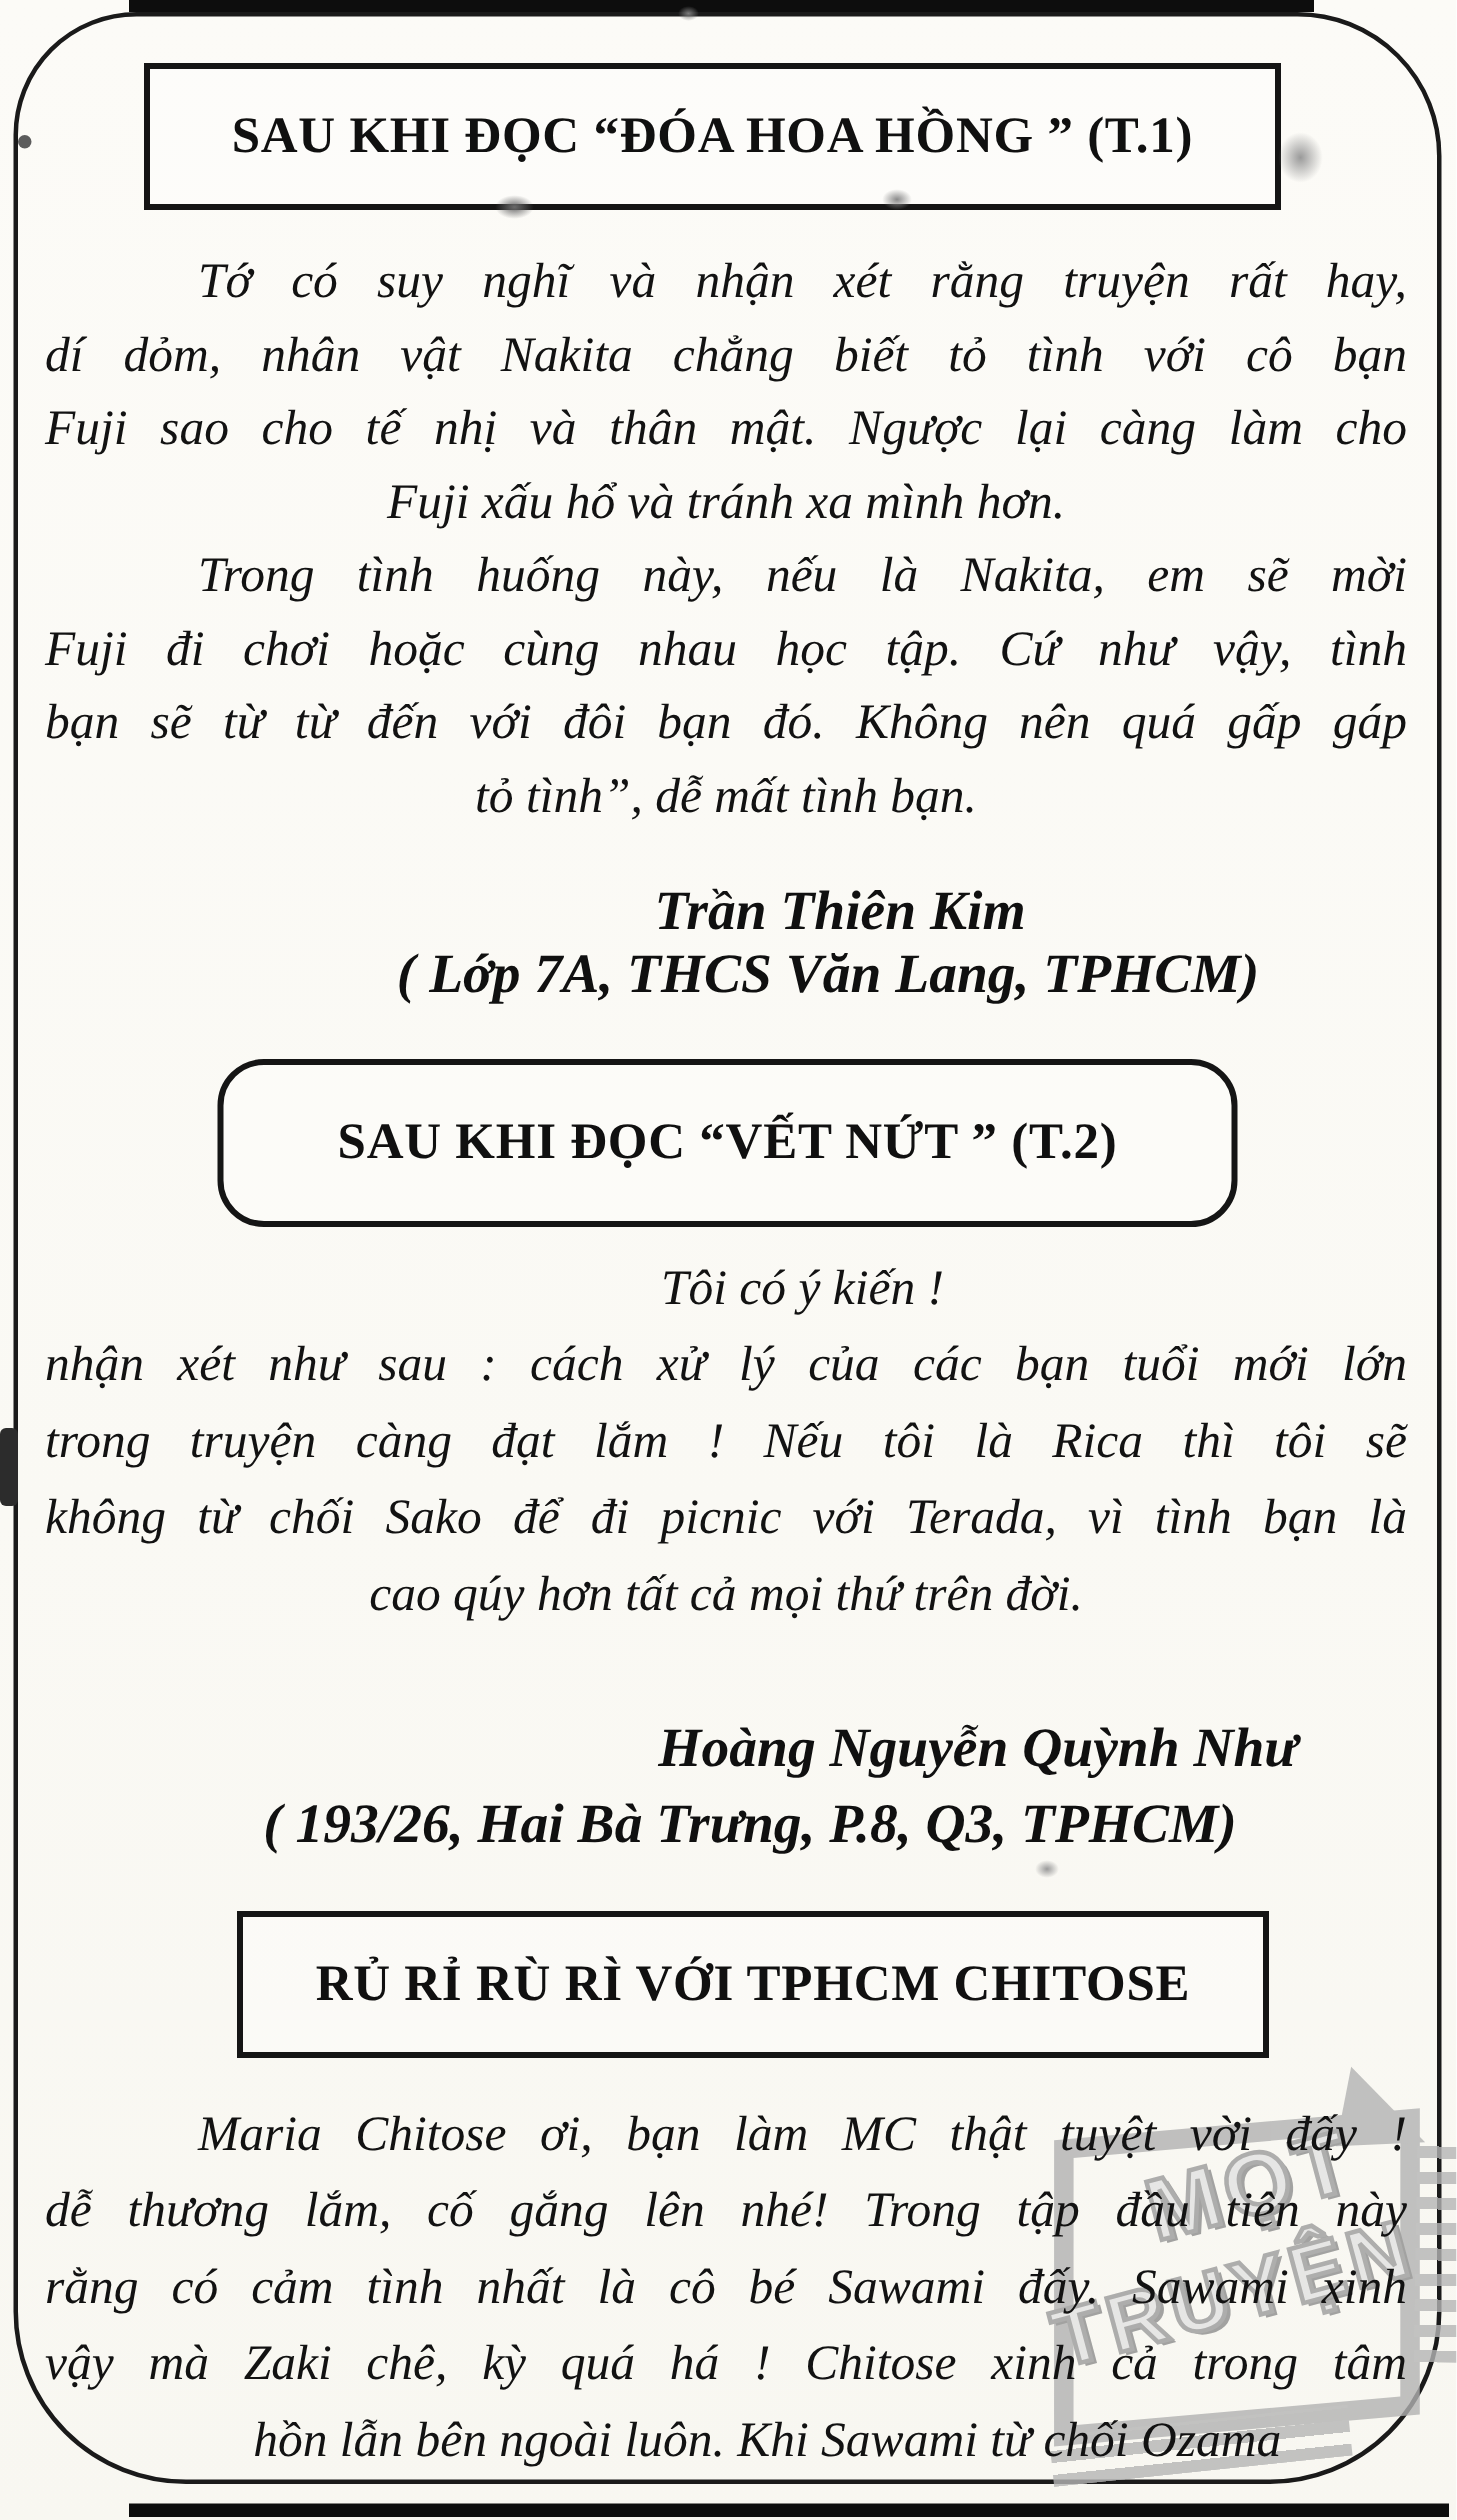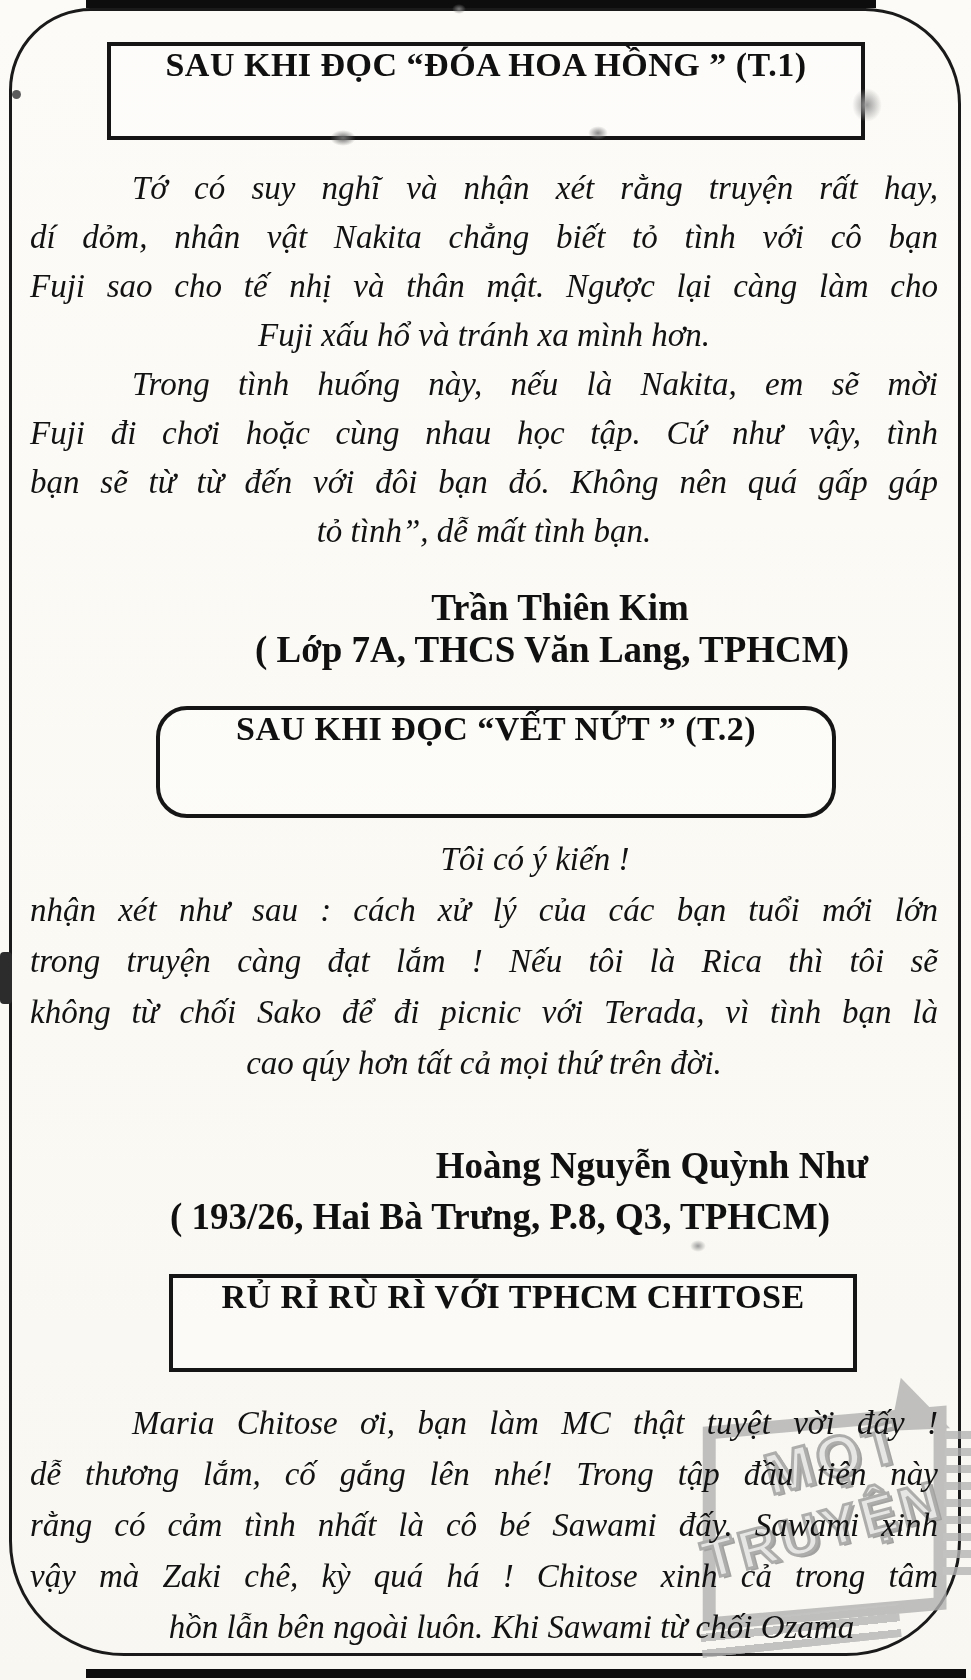--- a/index.html
+++ b/index.html
@@ -16,45 +16,44 @@
     position:absolute;left:9px;top:8px;width:946px;height:1642px;
     border:3px solid #1a1a1a;
     border-radius:82px 96px 115px 115px;
     background:transparent;
   }
   .top-bar{position:absolute;left:86px;top:0;width:790px;height:8px;background:#0d0d0d;}
   .bottom-bar{position:absolute;left:86px;top:1669px;width:880px;height:9px;background:#0d0d0d;}
   
   .tbox{
     position:absolute;border:4px solid #151515;
-    display:flex;align-items:flex-start;justify-content:center;
+    display:flex;align-items:center;justify-content:center;
     font-weight:bold;font-size:34px;letter-spacing:0.5px;color:#101010;
     background:rgba(255,255,255,0.35);
     z-index:2;
-    margin-left:11px;
   }
   .tbox1{left:96px;top:42px;width:750px;height:90px;}
   .tbox2{left:145px;top:706px;width:672px;height:104px;border-radius:31px;}
   .tbox3{left:158px;top:1274px;width:680px;height:90px;}
   
   .para{position:absolute;left:30px;width:908px;z-index:2;}
   .ln{
     font-style:italic;font-size:33px;color:#121212;
     height:49px;line-height:49px;white-space:normal;overflow:visible;
   }
   .p2 .ln{height:51px;line-height:51px;}
   .p3 .ln{height:51px;line-height:51px;}
   .j{text-align:justify;text-align-last:justify;}
   .s{text-align:center;}
   .ind{padding-left:102px;}
   .ind2{padding-left:55px;}
   
   .attr{
     position:absolute;width:800px;text-align:center;z-index:2;
-    font-weight:bold;font-size:37px;color:#101010;
+    font-style:italic;font-weight:bold;font-size:37px;color:#101010;
     line-height:48px;
   }
   
   .wm{position:absolute;left:702px;top:1402px;width:252px;height:208px;
       transform:rotate(-3deg);z-index:1;opacity:0.8;}
   .wm-frame{position:absolute;left:0;top:14px;width:218px;height:178px;
       border:13px solid #b2b2b2;transform:skewX(-5deg) rotate(-2deg);}
   .wm-tip{position:absolute;right:-4px;top:-14px;width:0;height:0;
       border-left:58px solid #b2b2b2;border-top:40px solid transparent;
       border-bottom:14px solid transparent;transform:rotate(14deg);}

